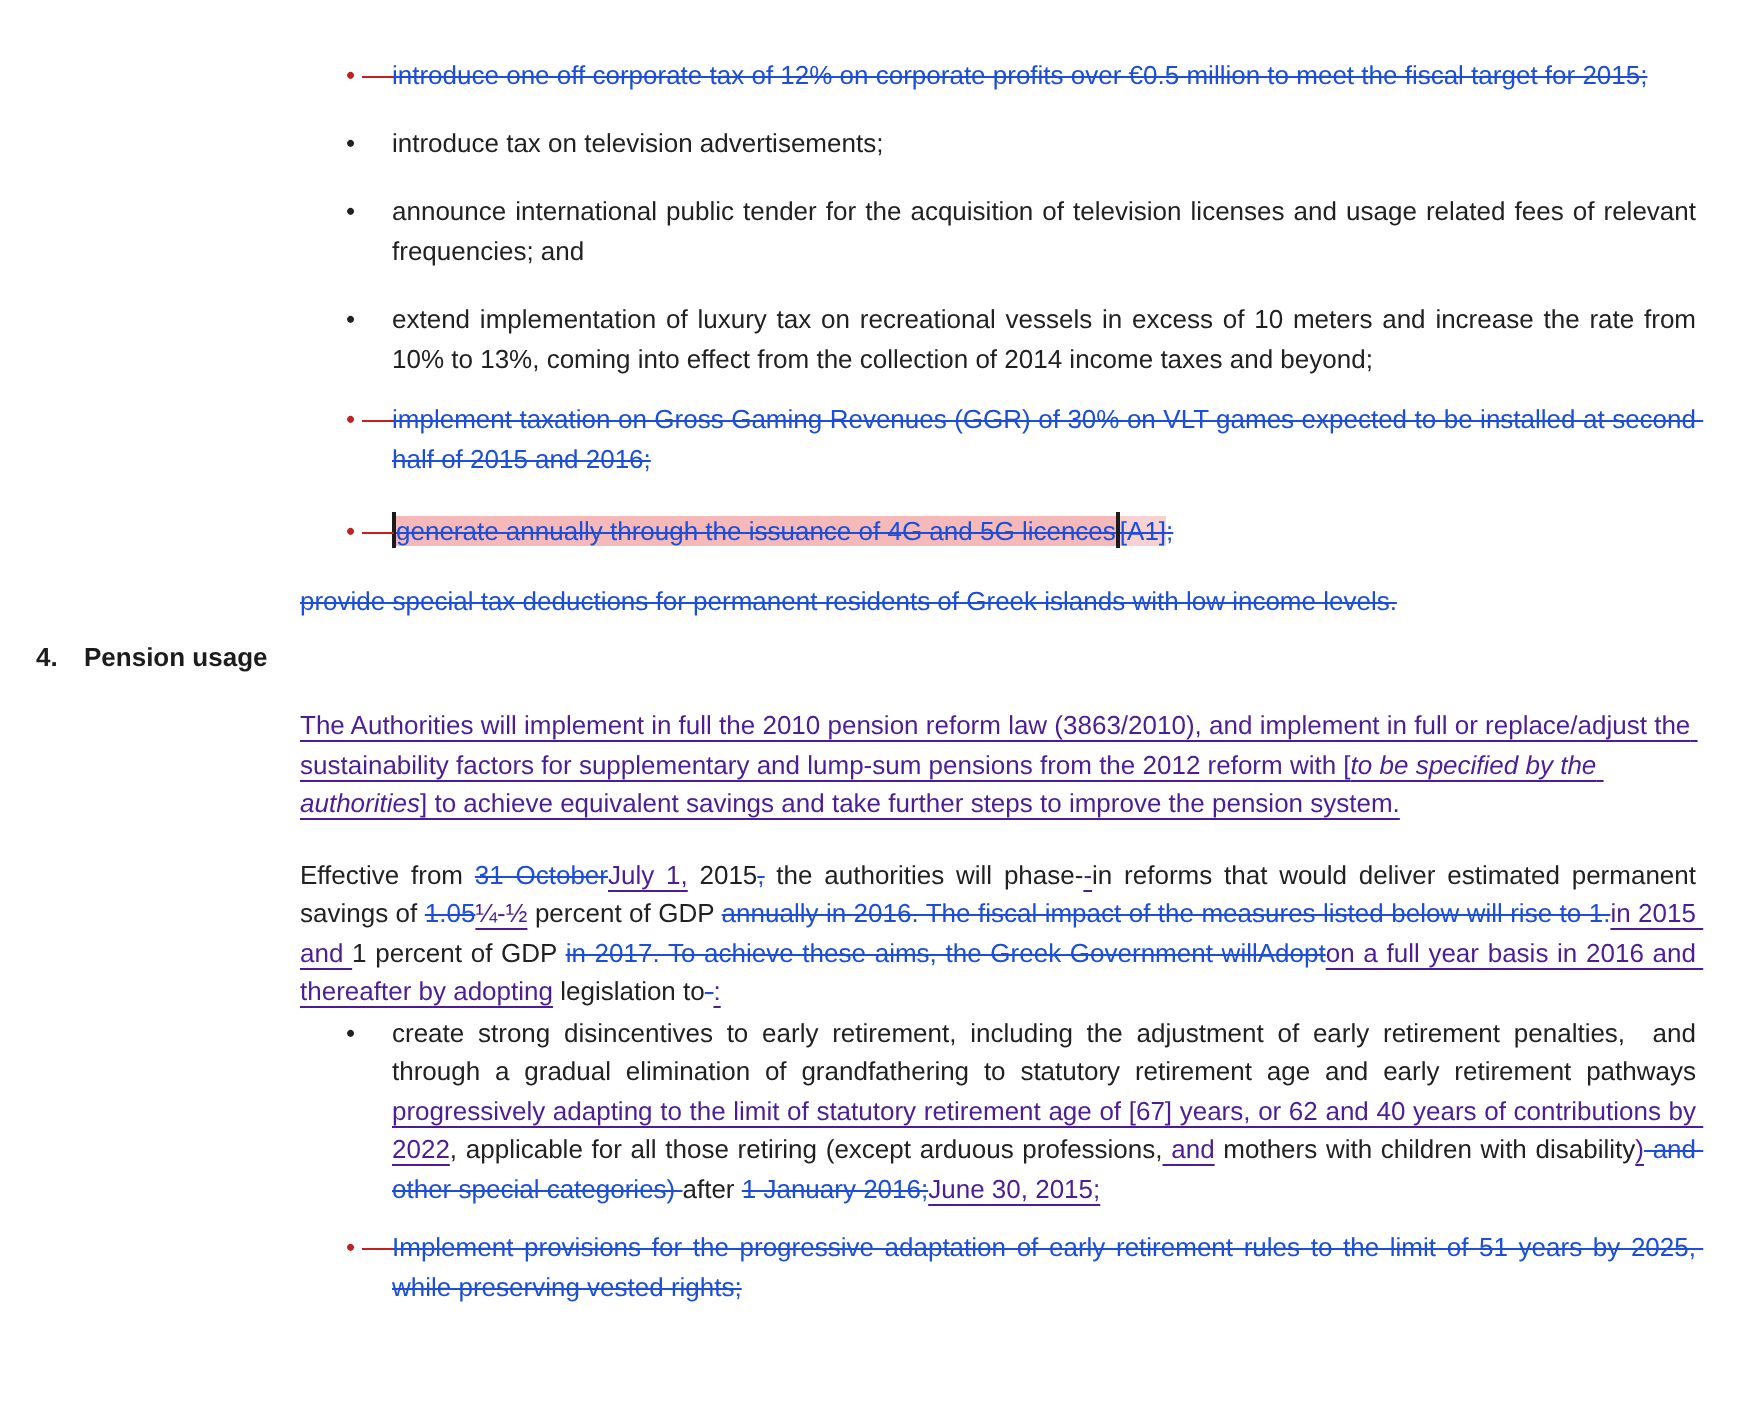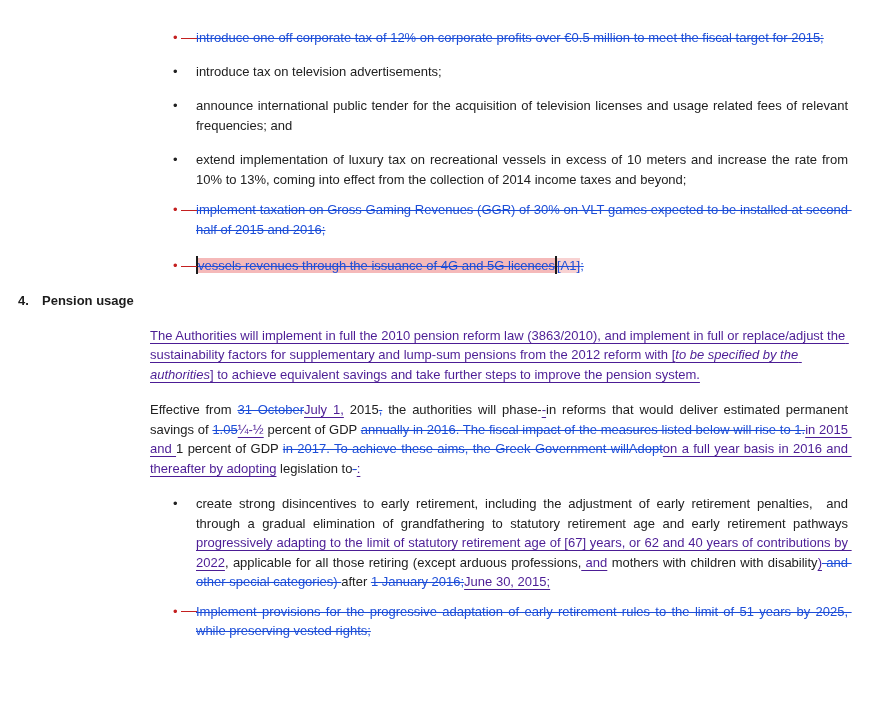--- a/index.html
+++ b/index.html
@@ -53,21 +53,21 @@
   .run.caret {
     display:inline-block; width:2px; height:18px;
     background:#1b1b1b; vertical-align:middle;
     margin-bottom:3px;
   }
 
   
   .mb14 { margin-bottom:14px; } .mb15 { margin-bottom:15px; }
   .mb11 { margin-bottom:11px; } .mb17 { margin-bottom:17px; }
   .mb8  { margin-bottom:8px;  } .mb16 { margin-bottom:16px; }
-  .mb4  { margin-bottom:16px;  } .mb10 { margin-bottom:10px; }
+  .mb4  { margin-bottom:1px;  } .mb10 { margin-bottom:10px; }
 </style>
 </head>
 <body>
 
 <div class="page">
   <div class="content">
 
     <div class="li deleted mb14">
       <span class="marker">•</span>
       <div class="text"><span class="run del">introduce one off corporate tax of 12% on corporate profits over €0.5 million to meet the fiscal target for 2015;</span></div>
@@ -88,23 +88,24 @@
       <div class="text"><span class="run ">extend implementation of luxury tax on recreational vessels in excess of 10 meters and increase the rate from 10% to 13%, coming into effect from the collection of 2014 income taxes and beyond;</span></div>
     </div>
 
     <div class="li deleted mb17">
       <span class="marker">•</span>
       <div class="text"><span class="run del">implement taxation on Gross Gaming Revenues (GGR) of 30% on VLT games expected to be installed at second half of 2015 and 2016;</span></div>
     </div>
 
     <div class="li deleted mb14">
       <span class="marker">•</span>
-      <div class="text"><span class="run caret"></span><span class="run del hl">vessels revenues through the issuance of 4G and 5G licences</span><span class="run caret"></span><span class="run del hl2">[A1]</span><span class="run del">;</span></div>
+      <div class="text"><span class="run caret"></span><span class="run del hl">generate annually through the issuance of 4G and 5G licences</span><span class="run caret"></span><span class="run del hl2">[A1]</span><span class="run del">;</span></div>
     </div>
 
+    <div class="para mb8"><span class="run del">provide special tax deductions for permanent residents of Greek islands with low income levels.</span></div>
 
   </div>
 
   <div class="heading mb15">
     <span class="num">4.</span>
     <span class="label">Pension usage</span>
   </div>
 
   <div class="content">
 

